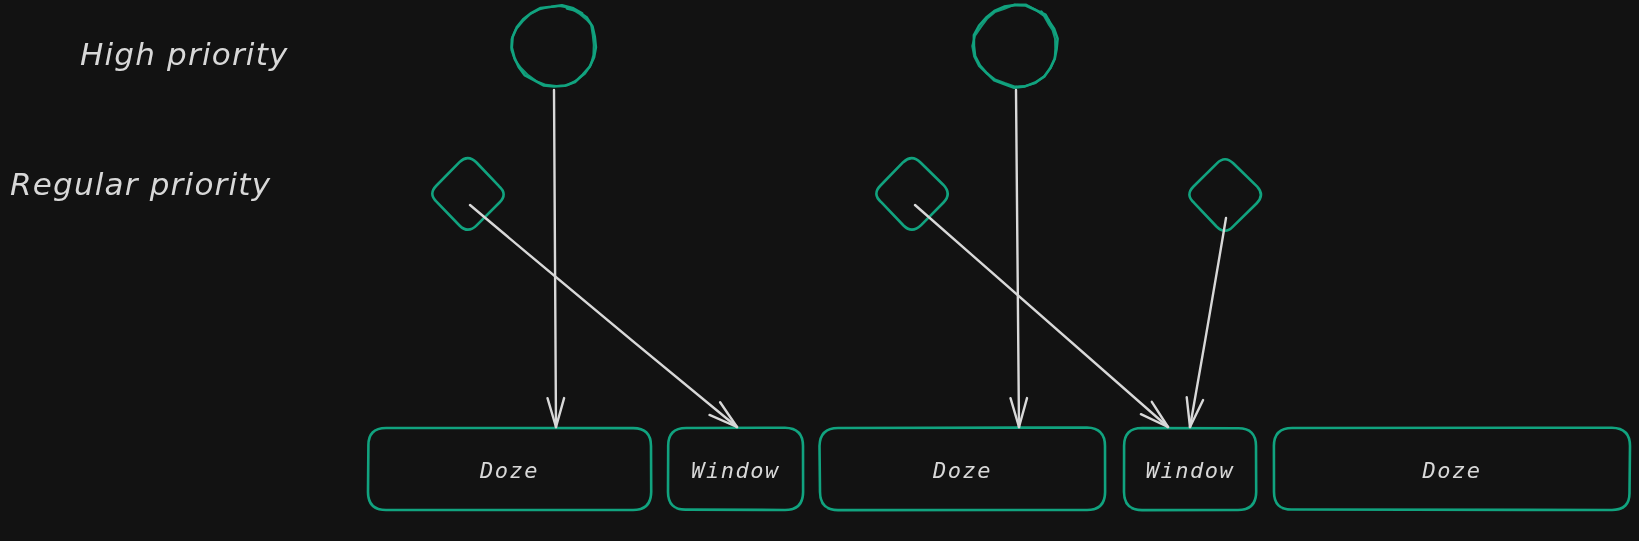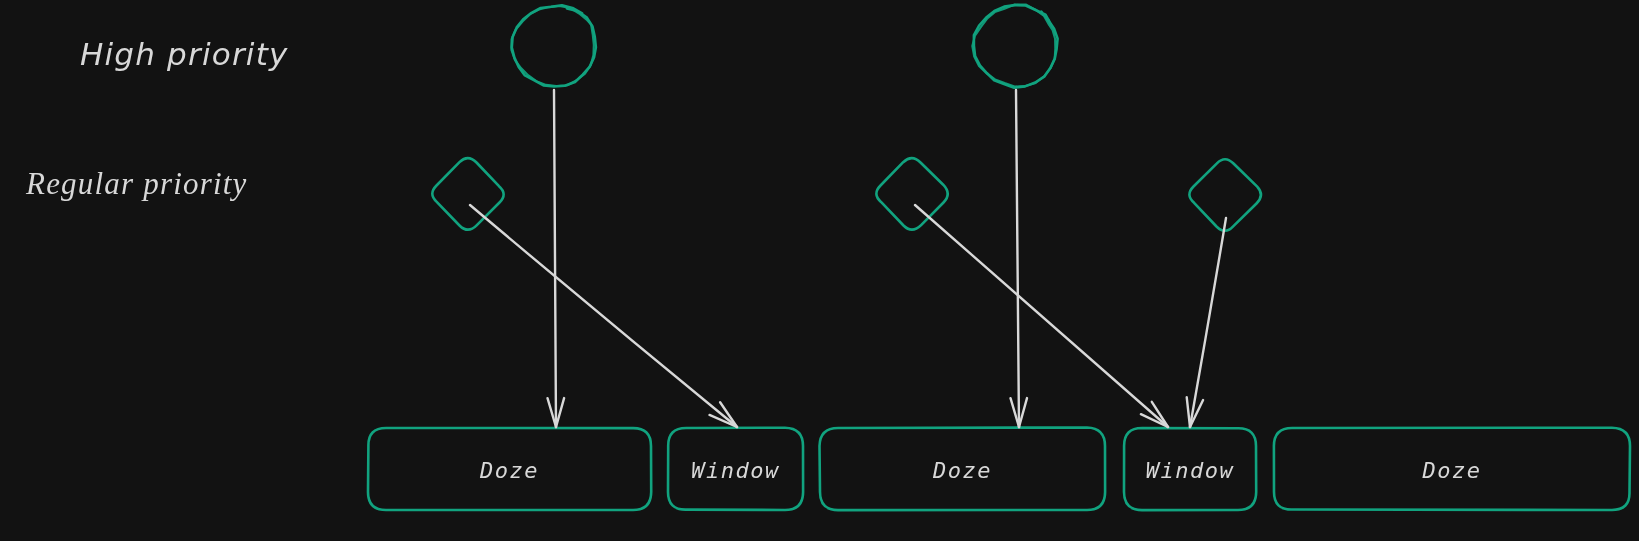--- a/index.html
+++ b/index.html
@@ -89,14 +89,14 @@
         <path d="M1190 427 L1186.7 397.2" fill="none" stroke="#d8d8d8" stroke-width="2.4" stroke-linecap="round"></path>
         <path d="M1190 427 L1203.1 400.0" fill="none" stroke="#d8d8d8" stroke-width="2.4" stroke-linecap="round"></path>
       </g>
     </svg>
 <div class="node-label" style="left: 509.5px; top: 470px;">Doze</div>
     <div class="node-label" style="left: 735.5px; top: 470px;">Window</div>
     <div class="node-label" style="left: 962.5px; top: 470px;">Doze</div>
     <div class="node-label" style="left: 1190px; top: 470px;">Window</div>
     <div class="node-label" style="left: 1452px; top: 470px;">Doze</div>
     <div class="lane-label" style="left: 80px; top: 24px; margin-top: 12px;">High priority</div>
-    <div class="lane-label" style="left: 26px; top: 166px; font-family: Liberation Serif, serif;">Regular priority</div>
+    <div class="lane-label" style="left: 10px; top: 166px;">Regular priority</div>
   </div>
 
 </body></html>

